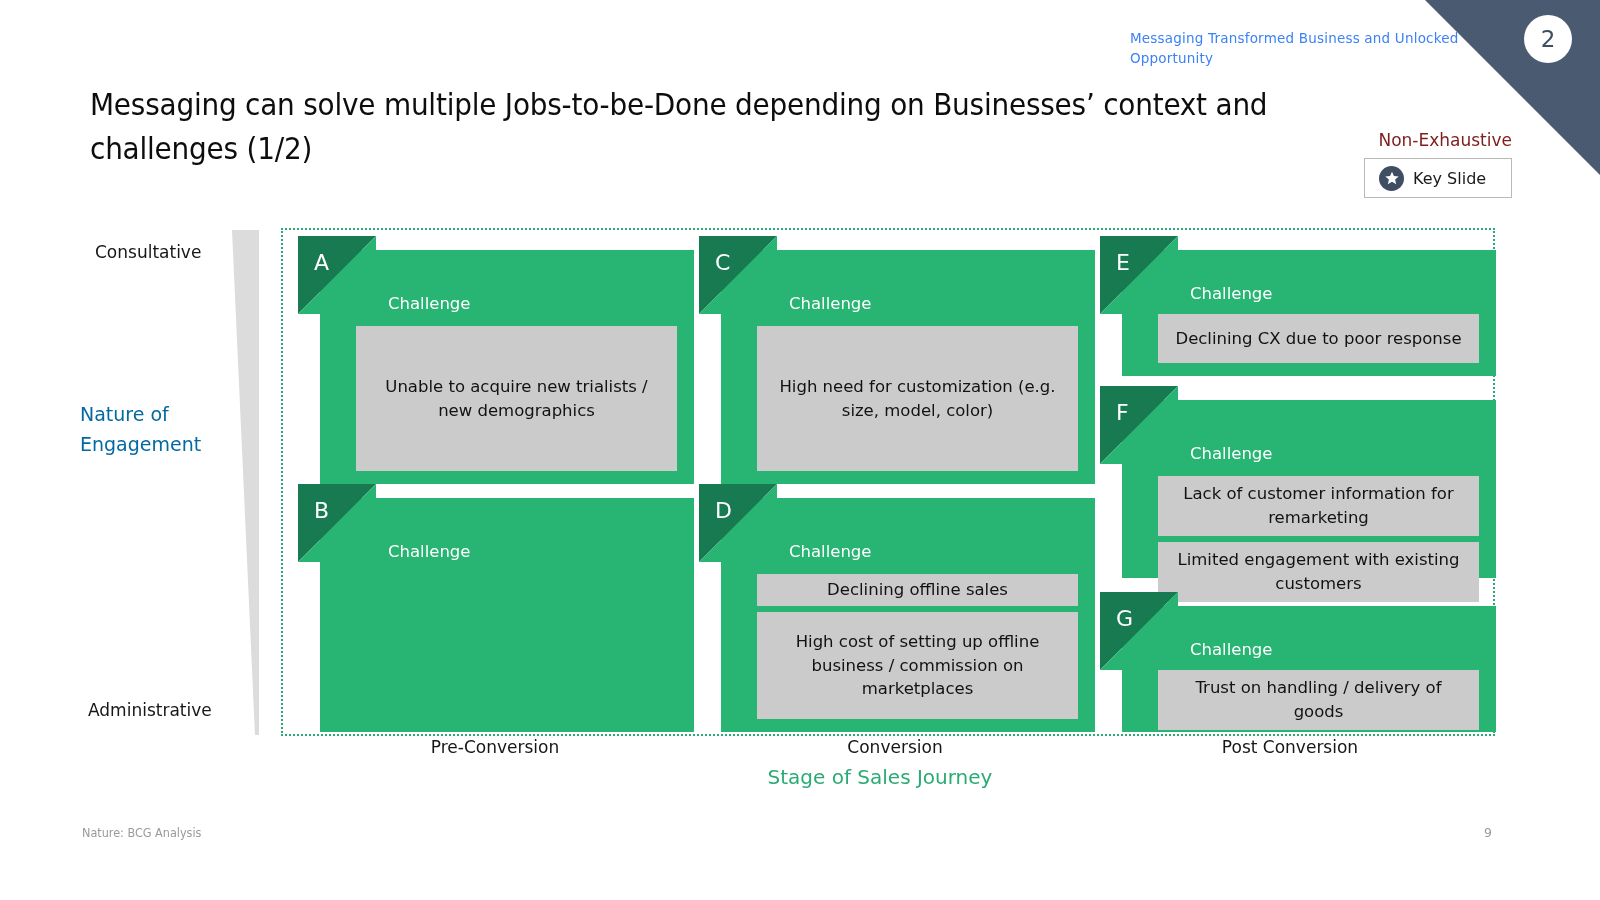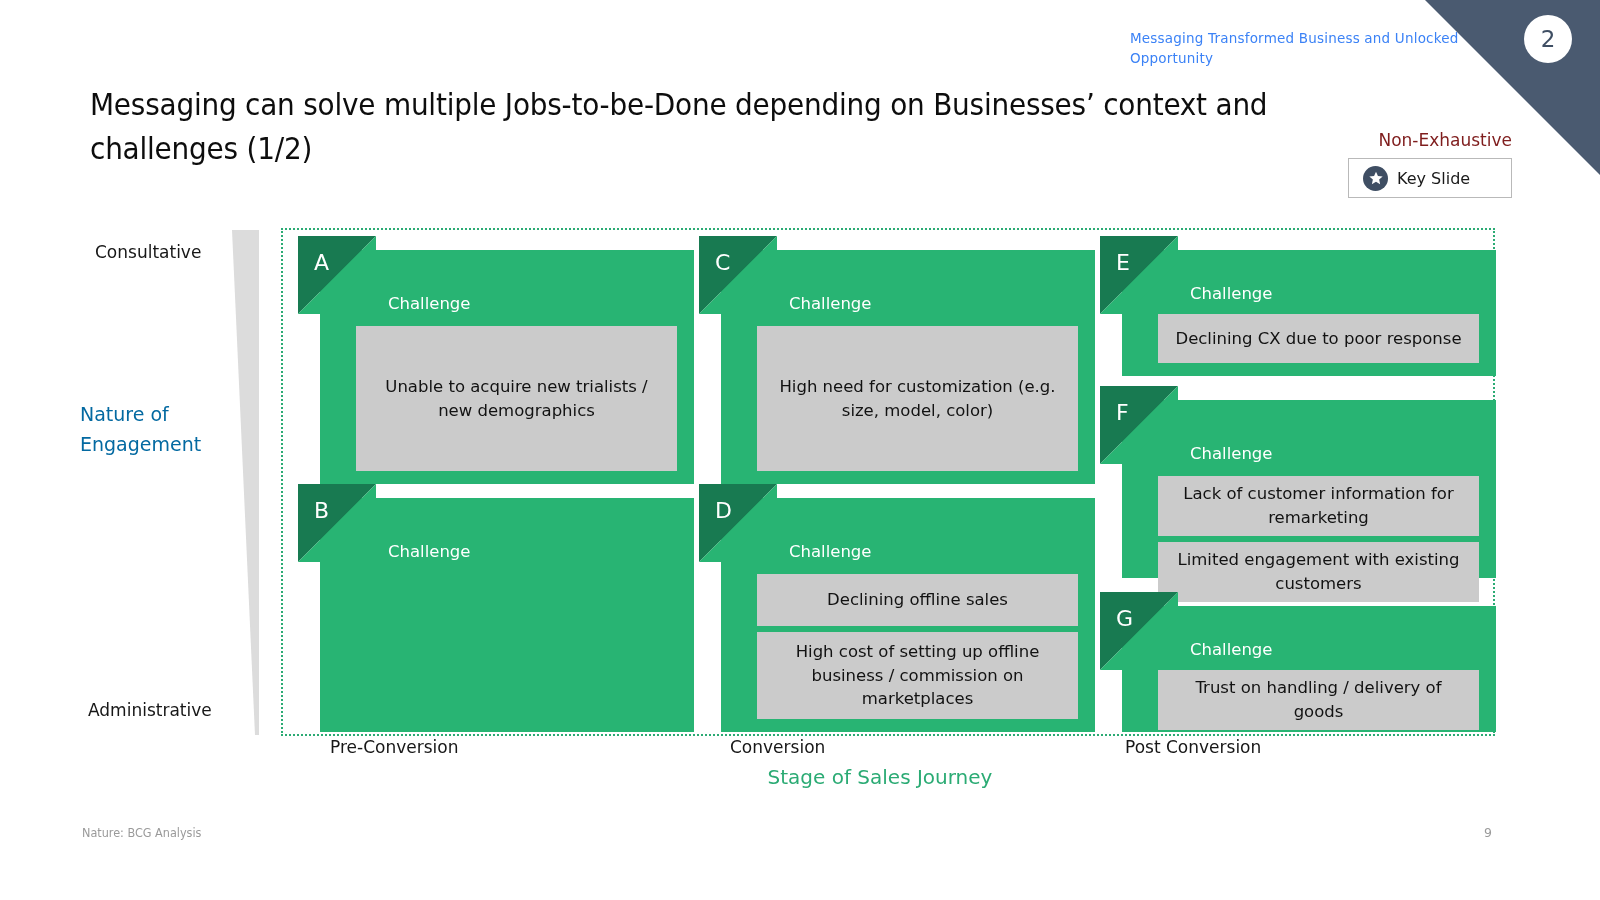--- a/index.html
+++ b/index.html
@@ -48,21 +48,21 @@
     letter-spacing: -.2px;
   }
 
   
   #non-exhaustive {
     position: absolute; right: 88px; top: 130px;
     font-size: 17px; color: #7f1d1d;
   }
   #key-slide-badge {
     position: absolute; right: 88px; top: 158px;
-    width: 164px; height: 40px;
+    width: 148px; height: 40px;
     background: #fff; border: 1px solid #b9b9b9;
     display: flex; align-items: center; gap: 9px; padding-left: 14px;
   }
   #key-slide-badge .star-wrap {
     width: 25px; height: 25px; border-radius: 50%;
     background: #3f4e63; display: flex; align-items: center; justify-content: center;
     flex: 0 0 auto;
   }
   #key-slide-badge .star-wrap svg { display: block; }
   #key-slide-badge .ks-label { font-size: 16px; color: #1a1a1a; }
@@ -88,21 +88,21 @@
     font-size: 17px; color: #171717;
   }
   #y-axis-title {
     position: absolute; left: 80px; top: 399px; width: 150px;
     font-size: 19px; line-height: 1.6; color: #0369a1;
   }
 
   
   .x-tick-label {
     position: absolute; top: 737px;
-    font-size: 17px; color: #171717; text-align: left;
+    font-size: 17px; color: #171717; text-align: center;
   }
   #x-axis-title {
     position: absolute; top: 765px; left: 620px; width: 520px;
     text-align: center; font-size: 20px; color: #2bab74;
   }
 
   
   .card { position: absolute; }
   .card-body {
     position: absolute; left: 22px; top: 14px; right: 0; bottom: 0;
@@ -219,21 +219,21 @@
       <polygon points="78,0 78,26 26,78 0,78" fill="#28b473"></polygon>
     </svg>
   </div>
   <div class="card-letter">C</div>
 </div>
 
 <div class="card" style="left:699px; top:484px; width:396px; height:248px;">
   <div class="card-body">
     <div class="card-challenge">Challenge</div>
     <div class="boxes">
-      <div class="gray-box" style="height:52px;">Declining offline sales</div>
+      <div class="gray-box" style="height:32px;">Declining offline sales</div>
       <div class="gray-box fill">High cost of setting up offline business / commission on marketplaces</div>
     </div>
   </div>
   <div class="card-corner">
     <svg width="78" height="78" viewBox="0 0 78 78">
       <polygon points="0,0 78,0 0,78" fill="#187a51"></polygon>
       <polygon points="78,0 78,26 26,78 0,78" fill="#28b473"></polygon>
     </svg>
   </div>
   <div class="card-letter">D</div>

